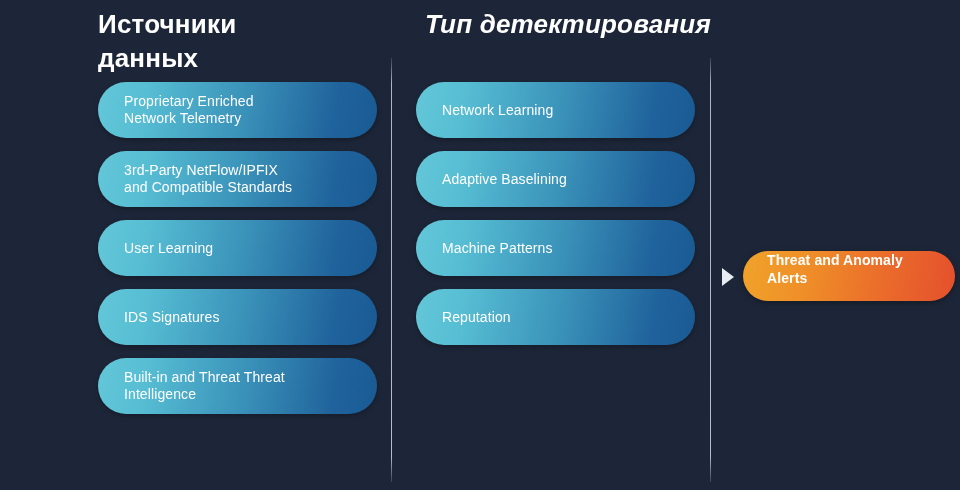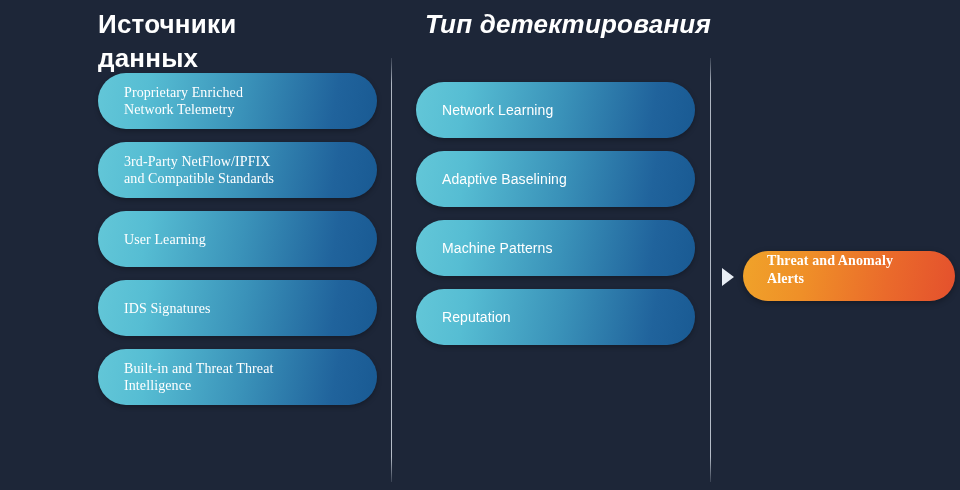--- a/index.html
+++ b/index.html
@@ -48,21 +48,21 @@
   #divider-1 { left: 391px; top: 58px; height: 424px; }
   #divider-2 { left: 710px; top: 58px; height: 424px; }
 
   
   .column {
     position: absolute;
     display: flex;
     flex-direction: column;
     gap: 13px;
   }
-  #column-sources { left: 98px;  top: 73px; width: 279px; font-family: Liberation Serif, serif; }
+  #column-sources { left: 98px;  top: 82px; width: 279px; }
   #column-detect  { left: 416px; top: 82px; width: 279px; }
 
   .pill {
     box-sizing: border-box;
     height: 56px;
     border-radius: 28px;
     display: flex;
     align-items: center;
     padding: 0 16px 0 26px;
     background: linear-gradient(100deg, #63c7d8 0%, #56bdd3 18%, #3a92b9 52%, #20639c 84%, #195a93 100%);
@@ -91,25 +91,23 @@
 
   #output-pill {
     position: absolute;
     left: 743px;
     top: 251px;
     width: 212px;
     height: 50px;
     box-sizing: border-box;
     border-radius: 25px;
     display: flex;
-    align-items: center;
     padding: 0 14px 12px 24px;
     background: linear-gradient(100deg, #f0a32a 0%, #ef8f28 30%, #ea6a2b 68%, #e4502d 100%);
     box-shadow: 0 2px 6px rgba(0,0,0,0.32);
-    font-family: Liberation Serif, serif;
   }
   #output-pill .pill-label {
     font-weight: bold;
     font-size: 14px;
     line-height: 18px;
   }
 </style>
 </head>
 <body>
 

